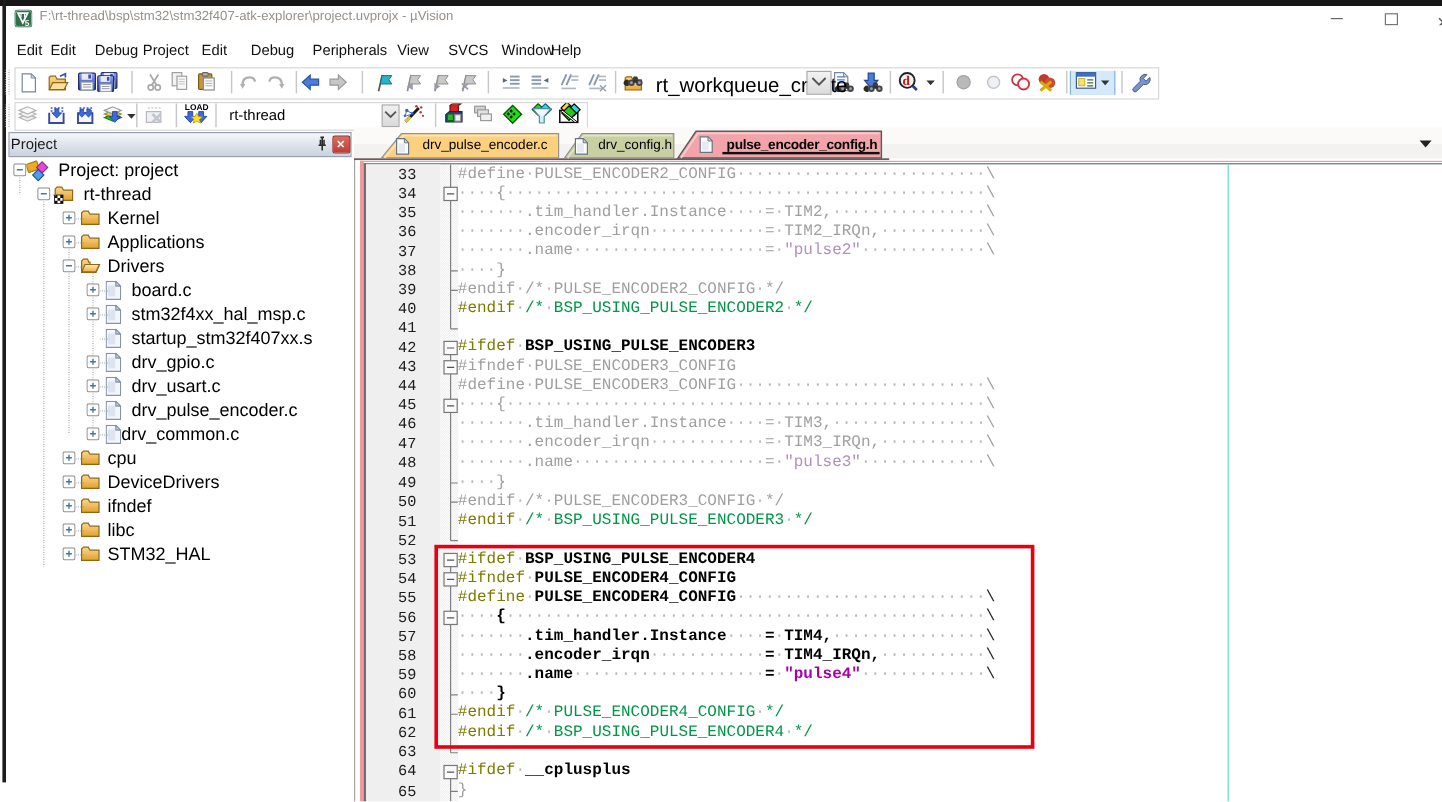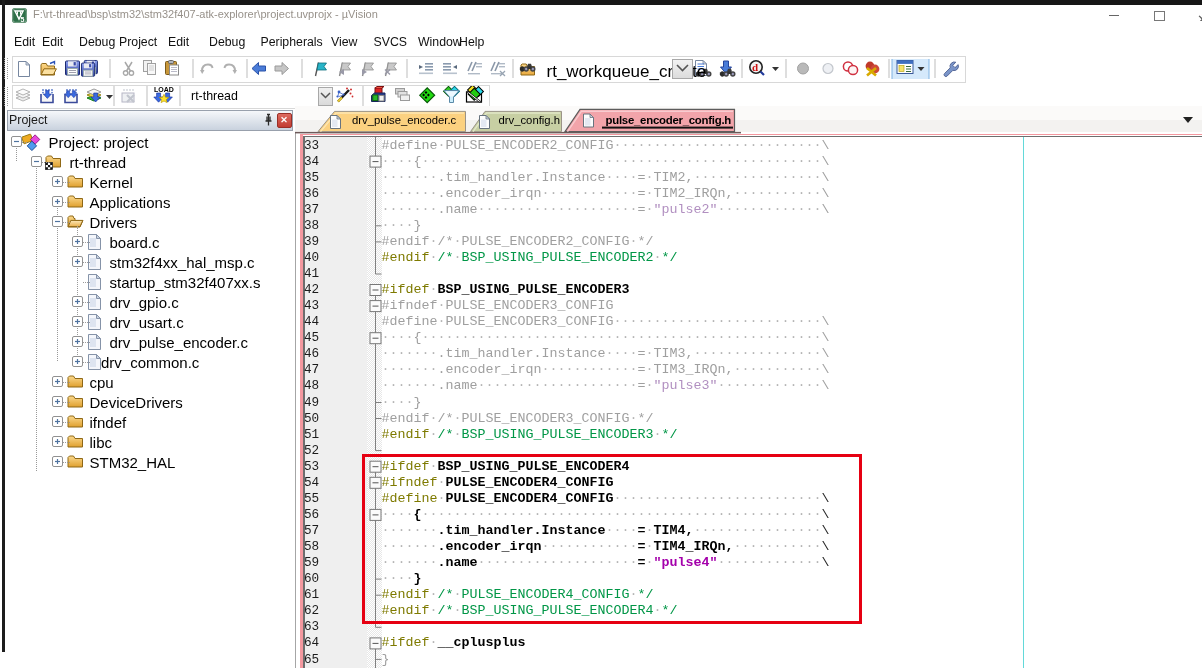--- a/index.html
+++ b/index.html
@@ -8,21 +8,21 @@
 
 .g{color:#9f9f9f}
 .gs{color:#b18fc0}
 .k{color:#7e7a00}
 .b{color:#000;font-weight:700}
 .c{color:#009646}
 .s{color:#a400ab;font-weight:700}
 .d{color:#b5b5b5}
 .n{color:#222}
 #code{margin:0;position:absolute;left:381.5px;top:137.5px;font:13.33px/16.06px "Liberation Mono",monospace;white-space:pre;z-index:3}
-#nums{margin:0;position:absolute;left:304px;top:137.5px;width:64px;text-align:left;font:12.7px/16.06px "Liberation Mono",monospace;color:#1c1c1c;white-space:pre;z-index:3}
+#nums{margin:0;position:absolute;left:283px;top:137.5px;width:64px;text-align:right;font:12.7px/16.06px "Liberation Mono",monospace;color:#1c1c1c;white-space:pre;z-index:3}
 
 .trow{position:absolute;font-size:15px;color:#000;white-space:pre;z-index:4}
 .dotv{position:absolute;width:1px;background-image:linear-gradient(#999 1px,transparent 1px);background-size:1px 2px;z-index:1}
 .doth{position:absolute;height:1px;background-image:linear-gradient(90deg,#999 1px,transparent 1px);background-size:2px 1px;z-index:1}
 
 .mi{position:absolute;top:35px;height:18px;font-size:12.3px;color:#111;z-index:2}
 </style></head>
 <body>
 
 <div class="abs" style="left:0;top:0;width:1202px;height:4.5px;background:#161616"></div>

